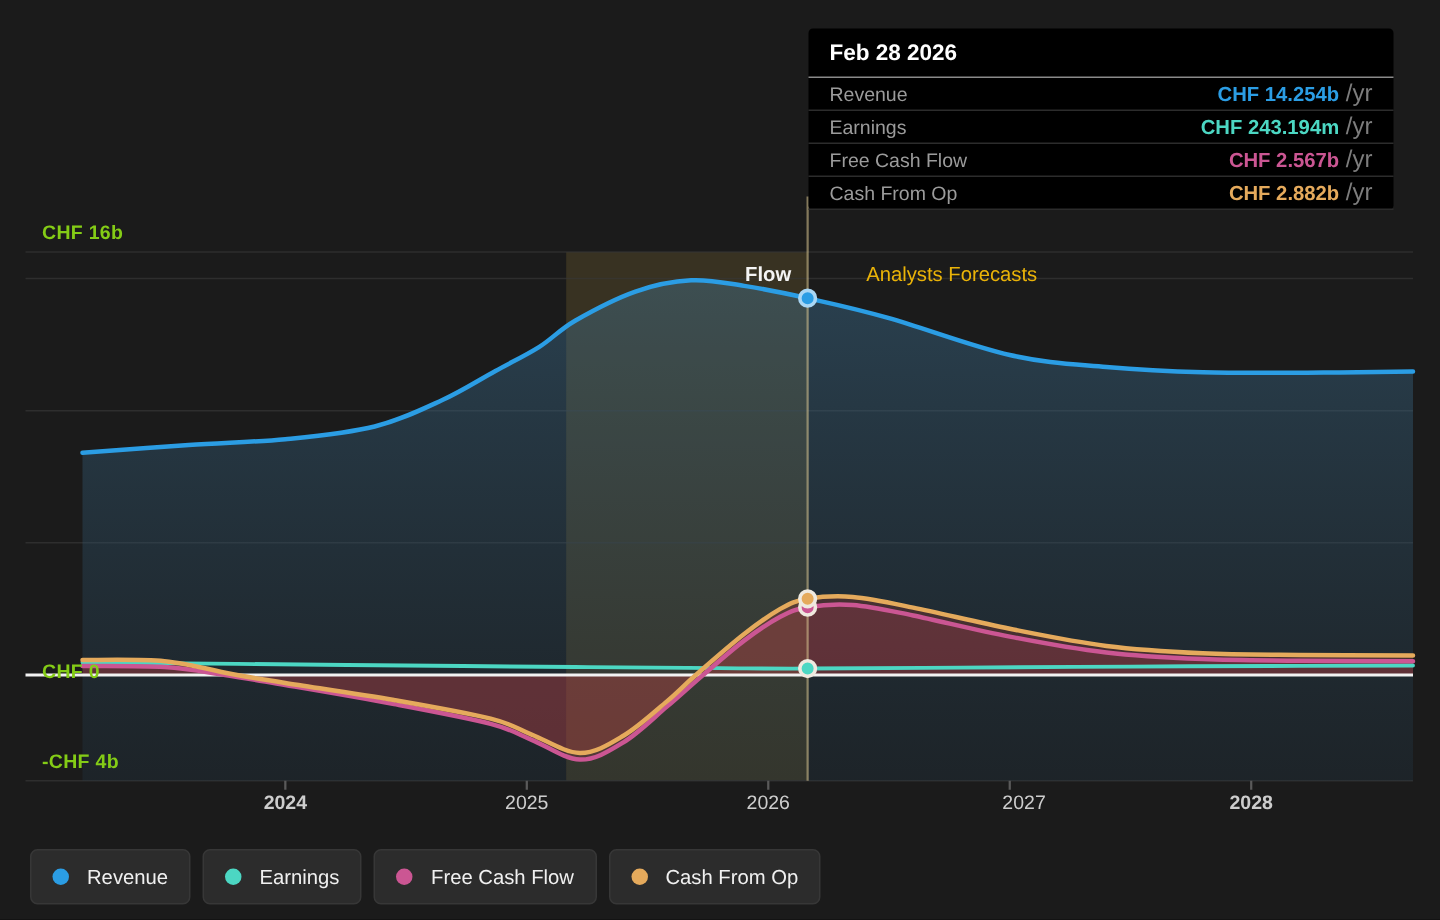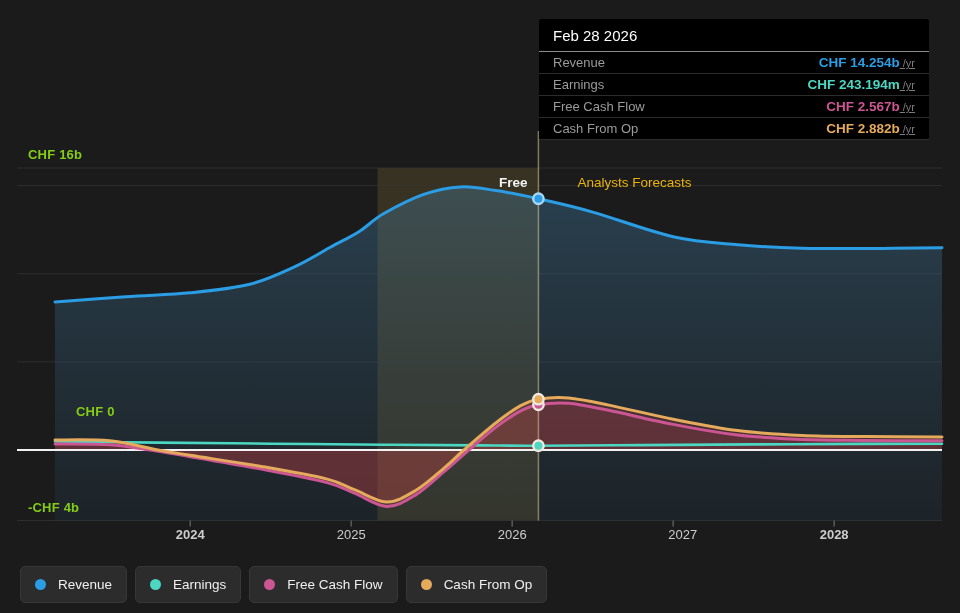--- a/index.html
+++ b/index.html
@@ -21,30 +21,30 @@
   }
   .zone-label { position:absolute; top:175px; font-size:13.5px; }
   .zone-label.past { color:#f4f4f4; font-weight:700; }
   .zone-label.forecast { color:#eab308; font-weight:400;margin-left:28px; }
 
   .tooltip {
     position:absolute; left:539px; top:19px; width:390px;
     background:#000; border-radius:3px; z-index:6;
   }
   .tt-head {
-    color:#fff; font-size:15px; font-weight:400;
+    color:#fff; font-size:15px; font-weight:700;
     padding:8px 14px 7px 14px; border-bottom:1px solid #8a8a8a;
   }
   .tt-row {
     display:flex; justify-content:space-between; align-items:center;
     padding:3px 14px; border-bottom:1px solid #2c2c2c; height:15px;
   }
   .tt-label { color:#9b9b9b; font-size:13px; }
   .tt-val { font-size:13.5px; font-weight:700; }
-  .tt-suf { color:#7d7d7d; font-size:11px; font-weight:400;text-decoration:underline; }
+  .tt-suf { color:#7d7d7d; font-size:16px; font-weight:400; }
 
   .legend {
     position:absolute; left:20px; top:566px;
     display:flex; gap:8px; z-index:6;
   }
   .lbtn {
     display:flex; align-items:center; gap:12px;
     background:#2c2c2c; border:1px solid #373737; border-radius:5px;
     height:37px; padding:0 14px; box-sizing:border-box;
     color:#f0f0f0; font-size:13.5px; cursor:pointer; user-select:none;
@@ -85,32 +85,32 @@
       <line x1="673.1633393829279" y1="520.5" x2="673.1633393829279" y2="526.5" stroke="#5a5a5a" stroke-width="1.5"></line>
       <line x1="834.1433756805689" y1="520.5" x2="834.1433756805689" y2="526.5" stroke="#5a5a5a" stroke-width="1.5"></line>
       <circle cx="538.4230490018043" cy="404.756625" r="5.2" fill="#cb5693" stroke="#efe9df" stroke-width="2.4"></circle>
       <circle cx="538.4230490018043" cy="399.20475" r="5.2" fill="#e5aa5c" stroke="#efe9df" stroke-width="2.4"></circle>
       <circle cx="538.4230490018043" cy="445.717125" r="5.2" fill="#4cd7c3" stroke="#efe9df" stroke-width="2.4"></circle>
       <circle cx="538.4230490018043" cy="198.77325000000002" r="5.2" fill="#2b9de4" stroke="#a9d7f5" stroke-width="2.4"></circle>
     </svg>
 
   <div id="ylabels">
       <div class="ylab" style="top: 147px;">CHF 16b</div>
-      <div class="ylab" style="top: 404px; margin-left: 48px;">CHF 0</div>
+      <div class="ylab" style="top: 440px;">CHF 0</div>
       <div class="ylab" style="top: 499.5px;">-CHF 4b</div>
     </div>
   <div id="xlabels">
       <div class="xlab" style="left: 190.223px; font-weight: bold;">2024</div>
       <div class="xlab" style="left: 351.203px;">2025</div>
       <div class="xlab" style="left: 512.183px;">2026</div>
       <div class="xlab" style="left: 673.163px; text-align: right;">2027</div>
       <div class="xlab" style="left: 834.143px; font-weight: bold;">2028</div>
     </div>
 
-  <div class="zone-label past" id="pastLabel" style="right: 432.577px;">Free</div>
+  <div class="zone-label past" id="pastLabel" style="right: 432.577px;">Flow</div>
   <div class="zone-label forecast" id="forecastLabel" style="left: 549.423px;">Analysts Forecasts</div>
 
   <div class="tooltip">
     <div class="tt-head">Feb 28 2026</div>
     <div id="ttRows">
         <div class="tt-row">
           <span class="tt-label">Revenue</span>
           <span class="tt-val" style="color: rgb(43, 157, 228);">CHF 14.254b<span class="tt-suf"> /yr</span></span>
         </div>
         <div class="tt-row">

